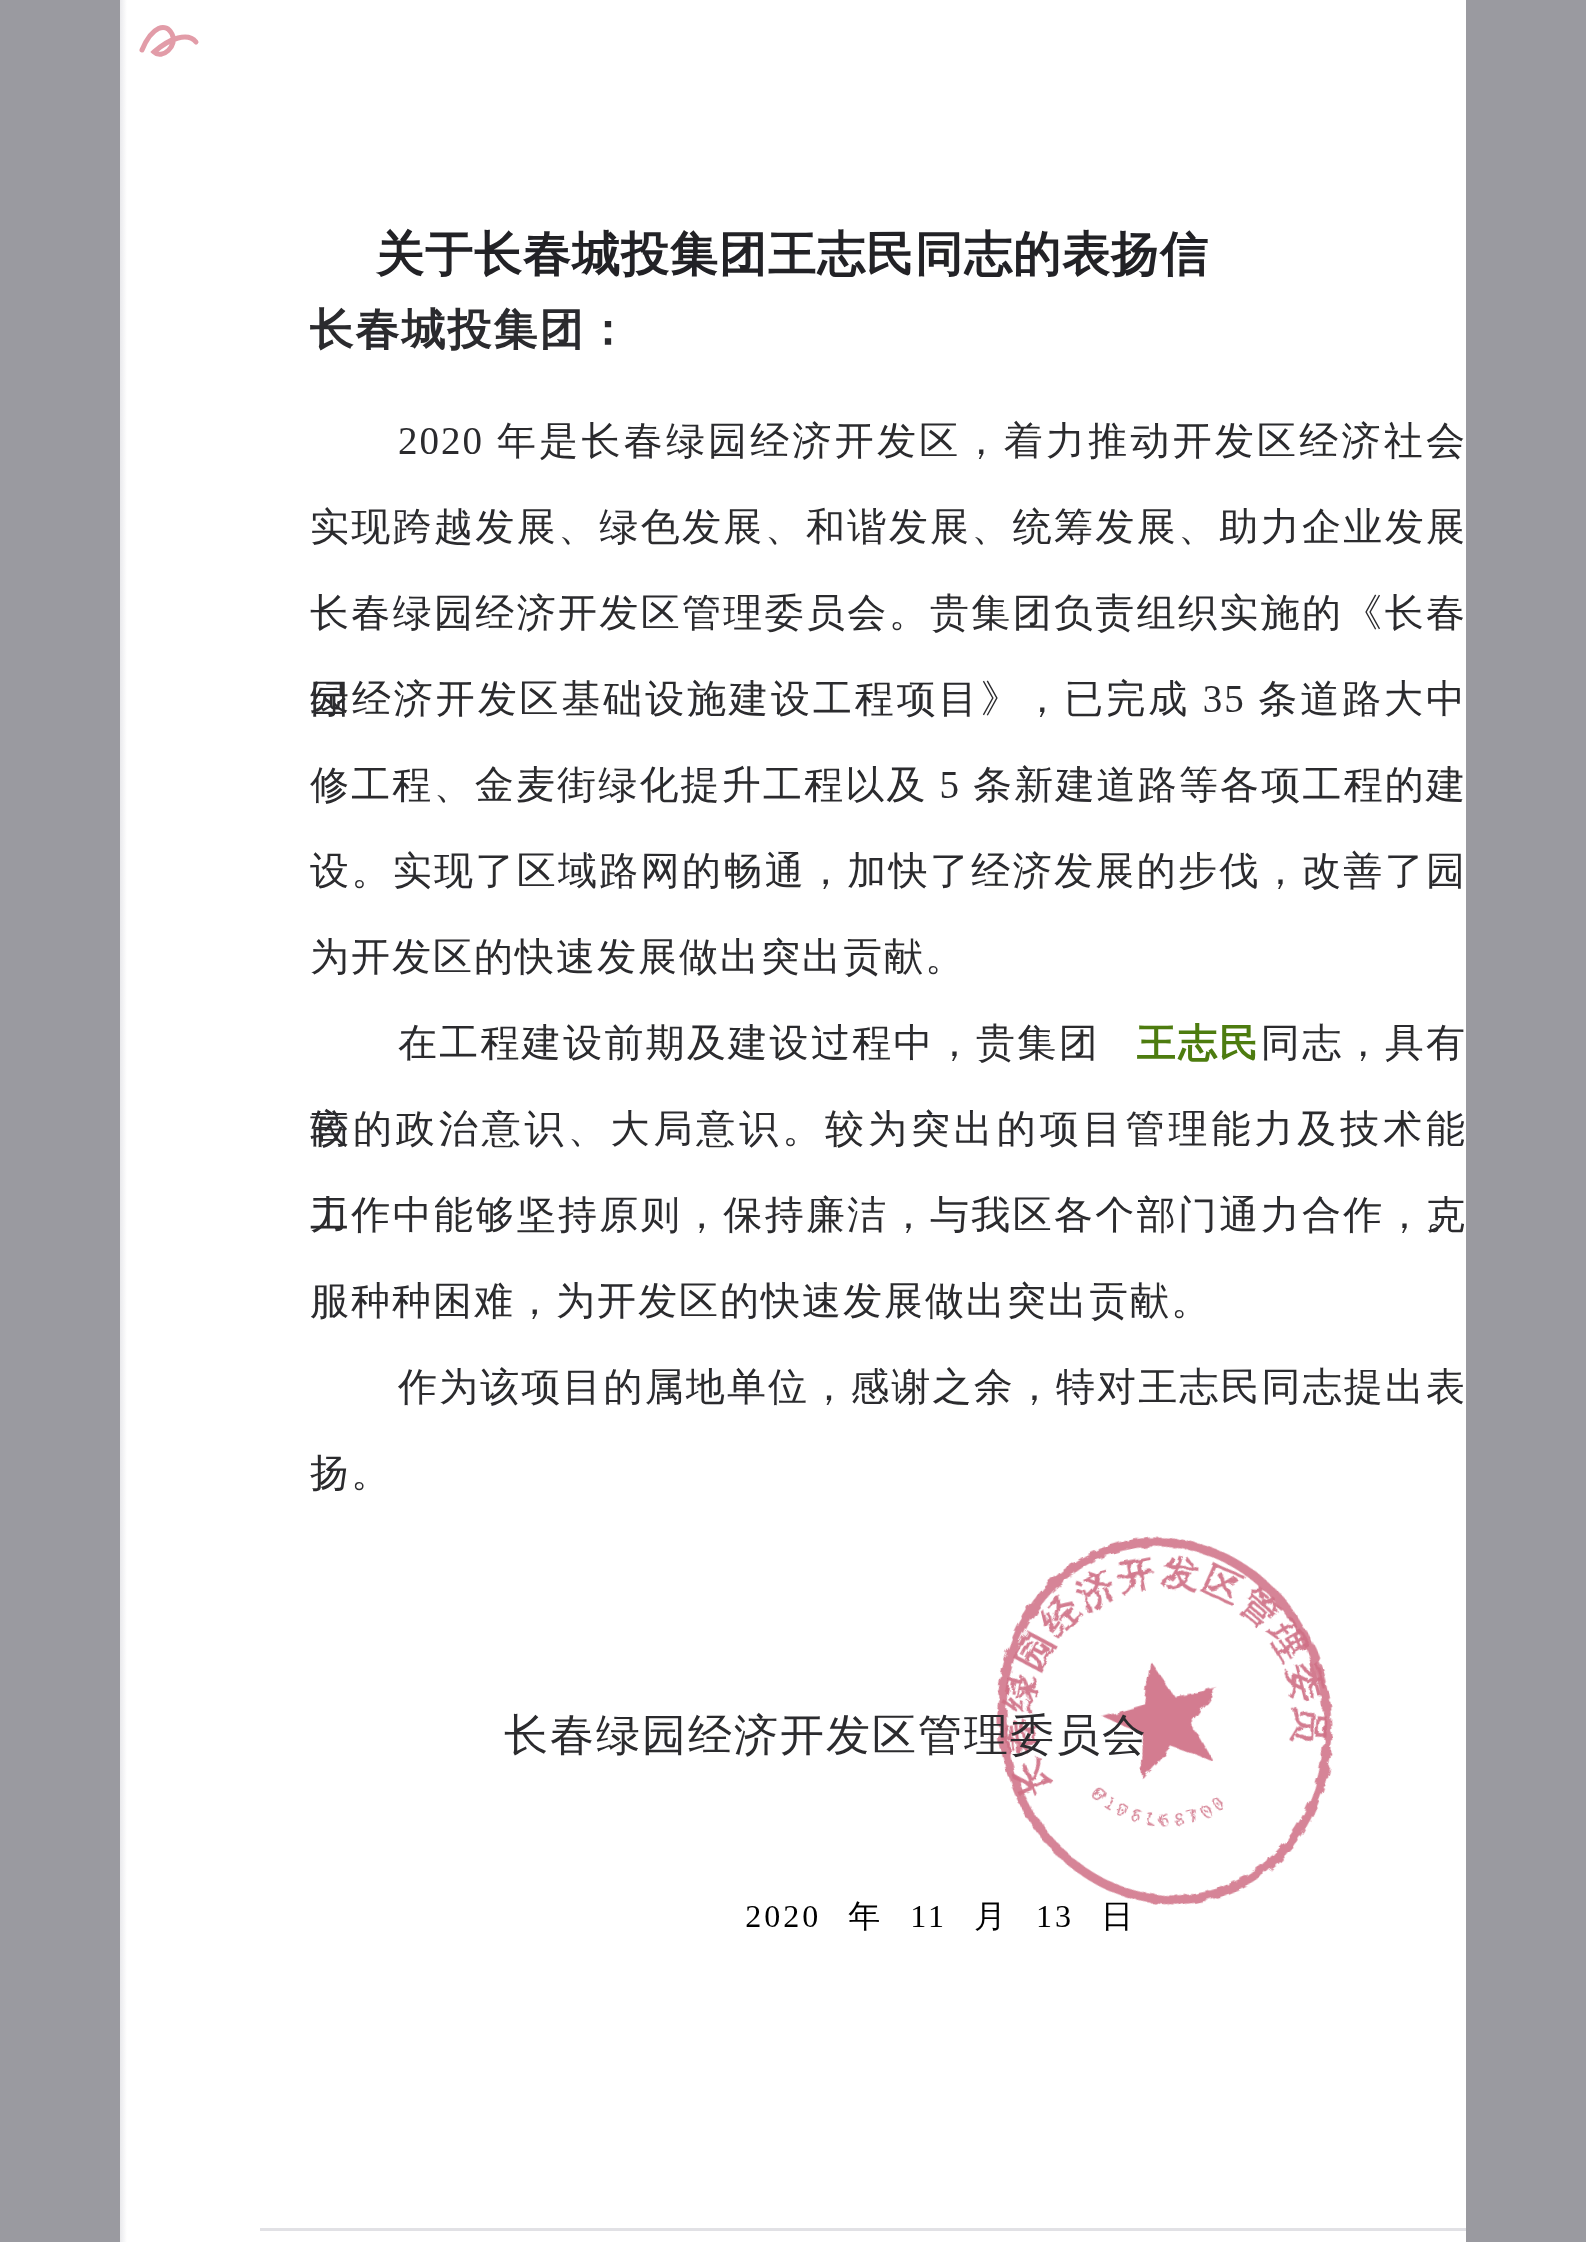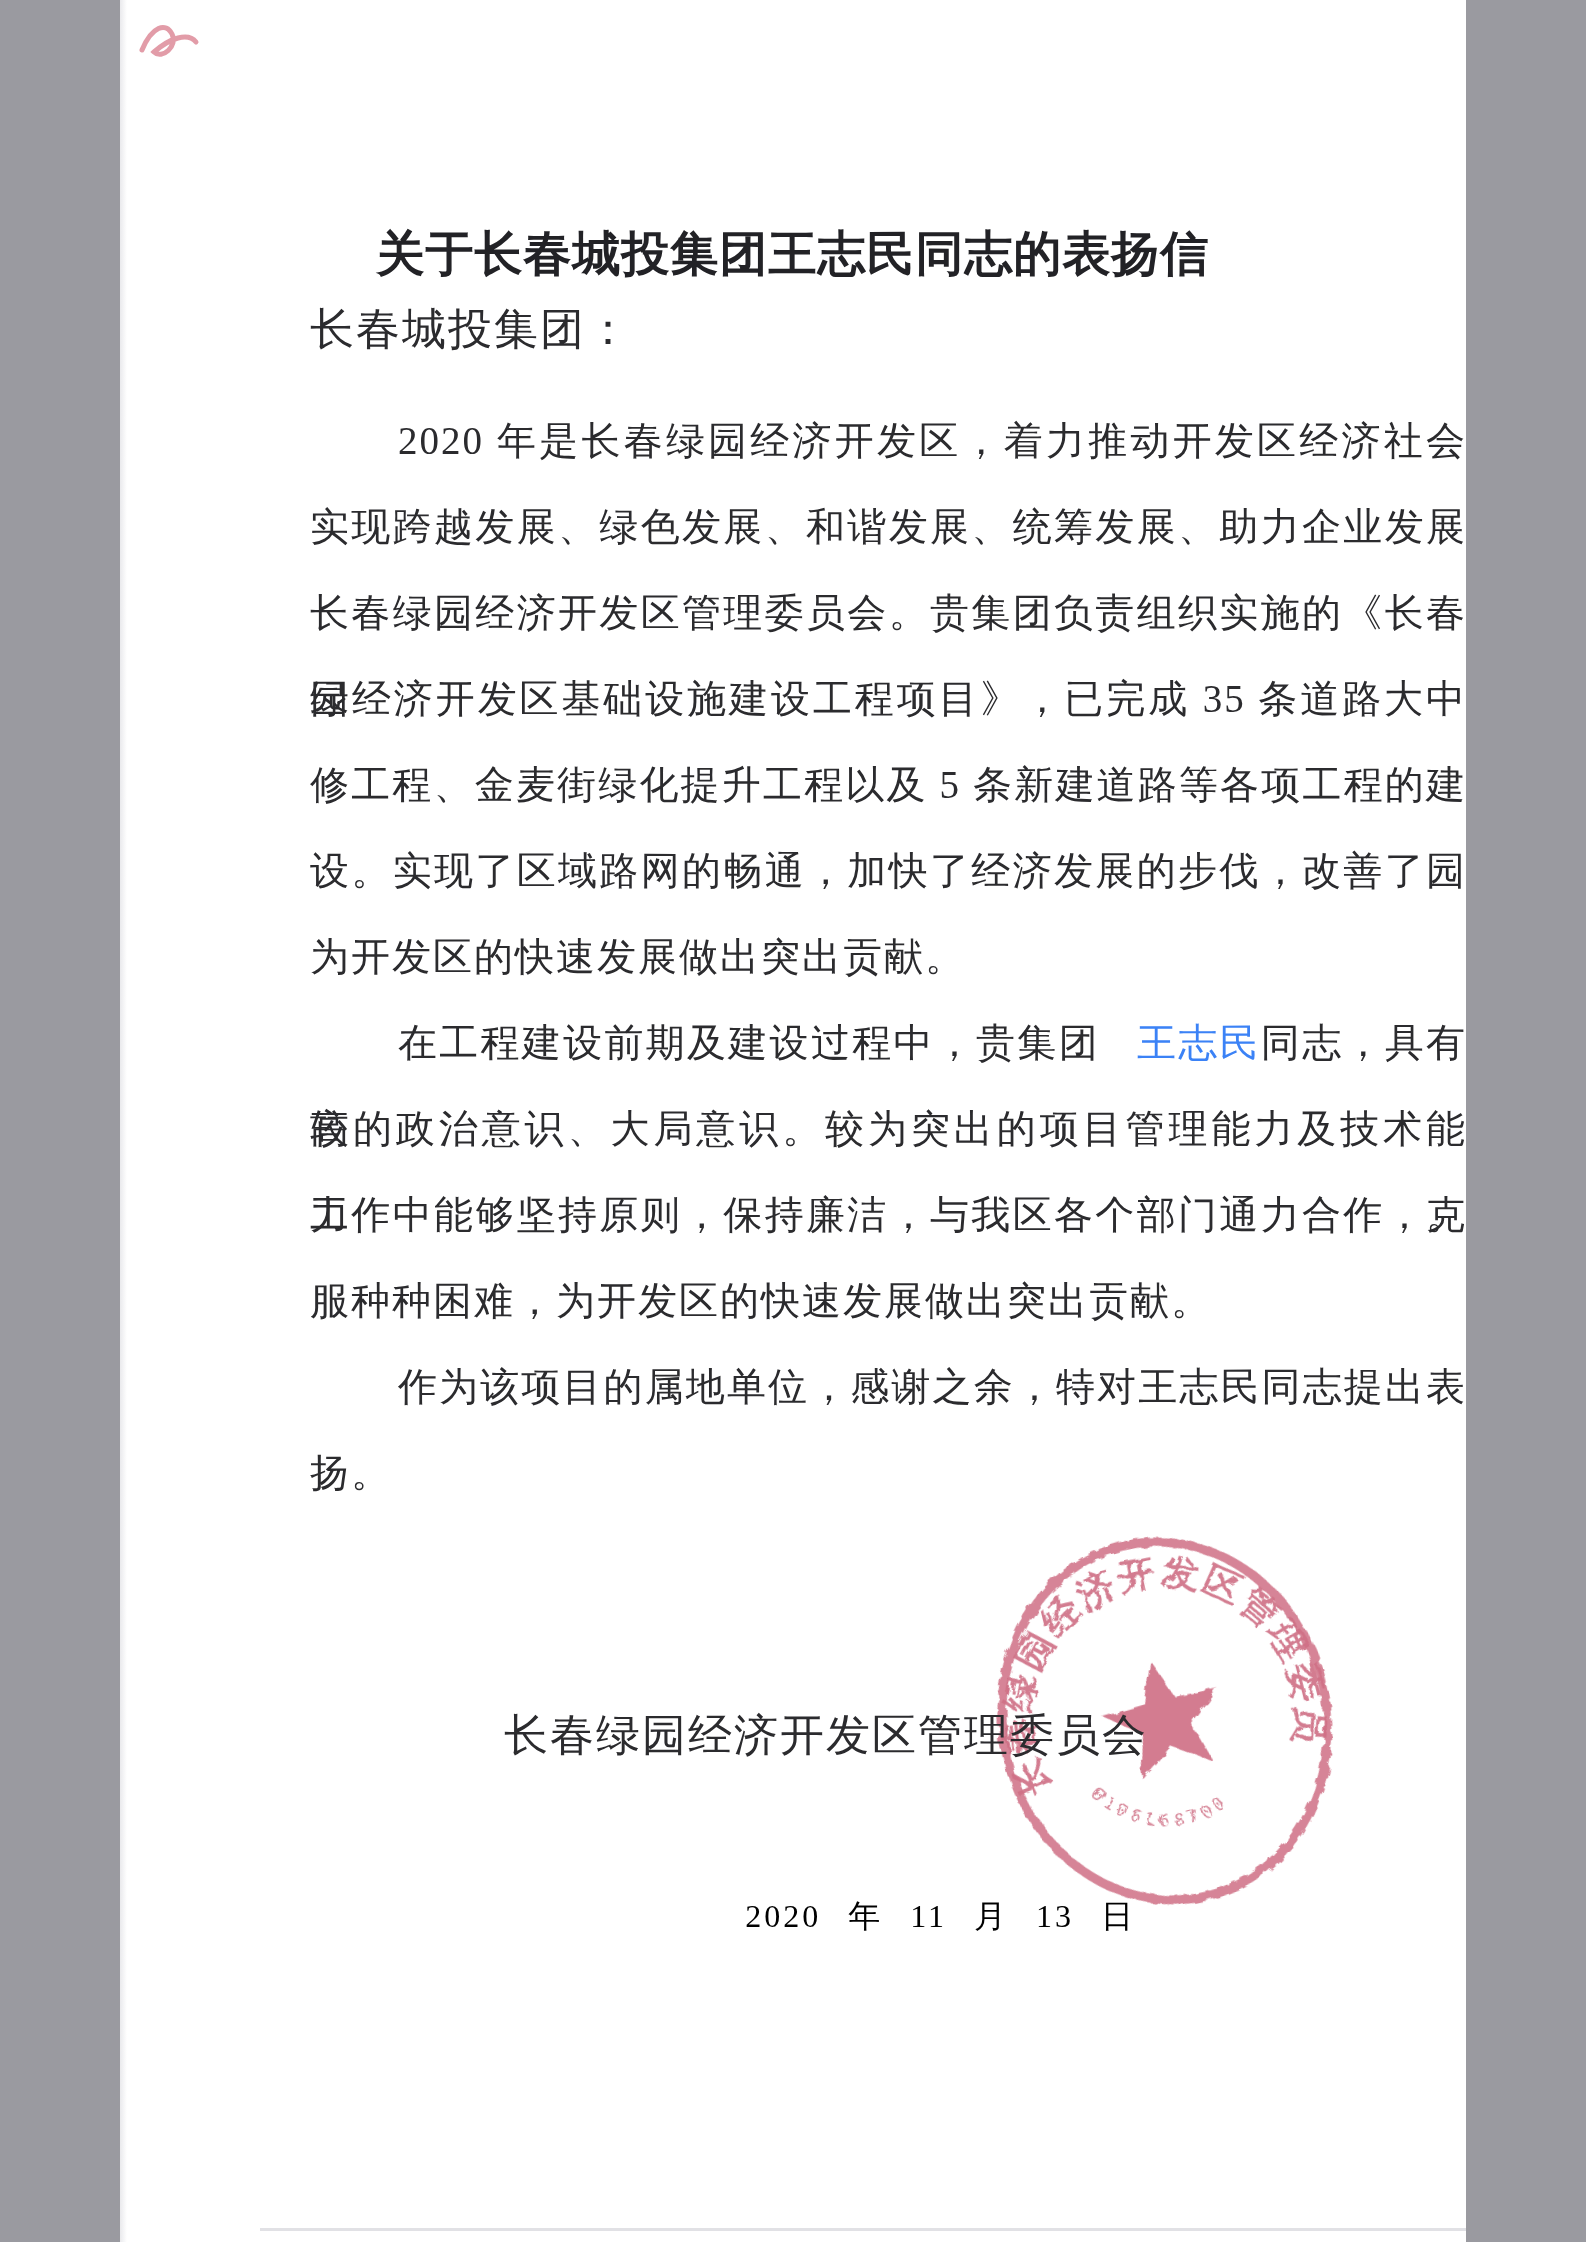--- a/index.html
+++ b/index.html
@@ -25,38 +25,38 @@
   .corner-mark{position:absolute;left:12px;top:8px;opacity:.8;}
 
   .doc-title{
     position:absolute;left:0;top:224px;width:100%;
     text-align:center;
     font-size:48px;font-weight:bold;letter-spacing:1px;
     line-height:60px;color:#222226;
   }
   .salutation{
     position:absolute;left:190px;top:300px;
-    font-size:44px;line-height:60px;letter-spacing:2px;
+    font-size:44px;line-height:60px;letter-spacing:2px;font-weight:bold;
   }
   .body-block{
     position:absolute;left:190px;top:398px;width:1157px;
   }
   .line{
     height:86px;line-height:86px;
     font-size:39px;letter-spacing:2px;
     white-space:nowrap;
     color:#2b2b2e;
   }
   .line.j{
     white-space:normal;
     text-align:justify;
     text-align-last:justify;
   }
   .line.ind{text-indent:88px;}
-  .line b{font-weight:normal;color:#3b82f6;margin-left:37px;}
+  .line b{font-weight:bold;color:#4d7c0f;margin-left:37px;}
 
   .signature{
     position:absolute;right:318px;top:1706px;
     font-size:44px;line-height:60px;letter-spacing:2px;
     color:#2b2b2e;z-index:3;
   }
   .date-line{
     position:absolute;right:330px;top:1886px;
     font-size:32px;line-height:60px;letter-spacing:3px;word-spacing:16px;
     color:#000000;z-index:3;

